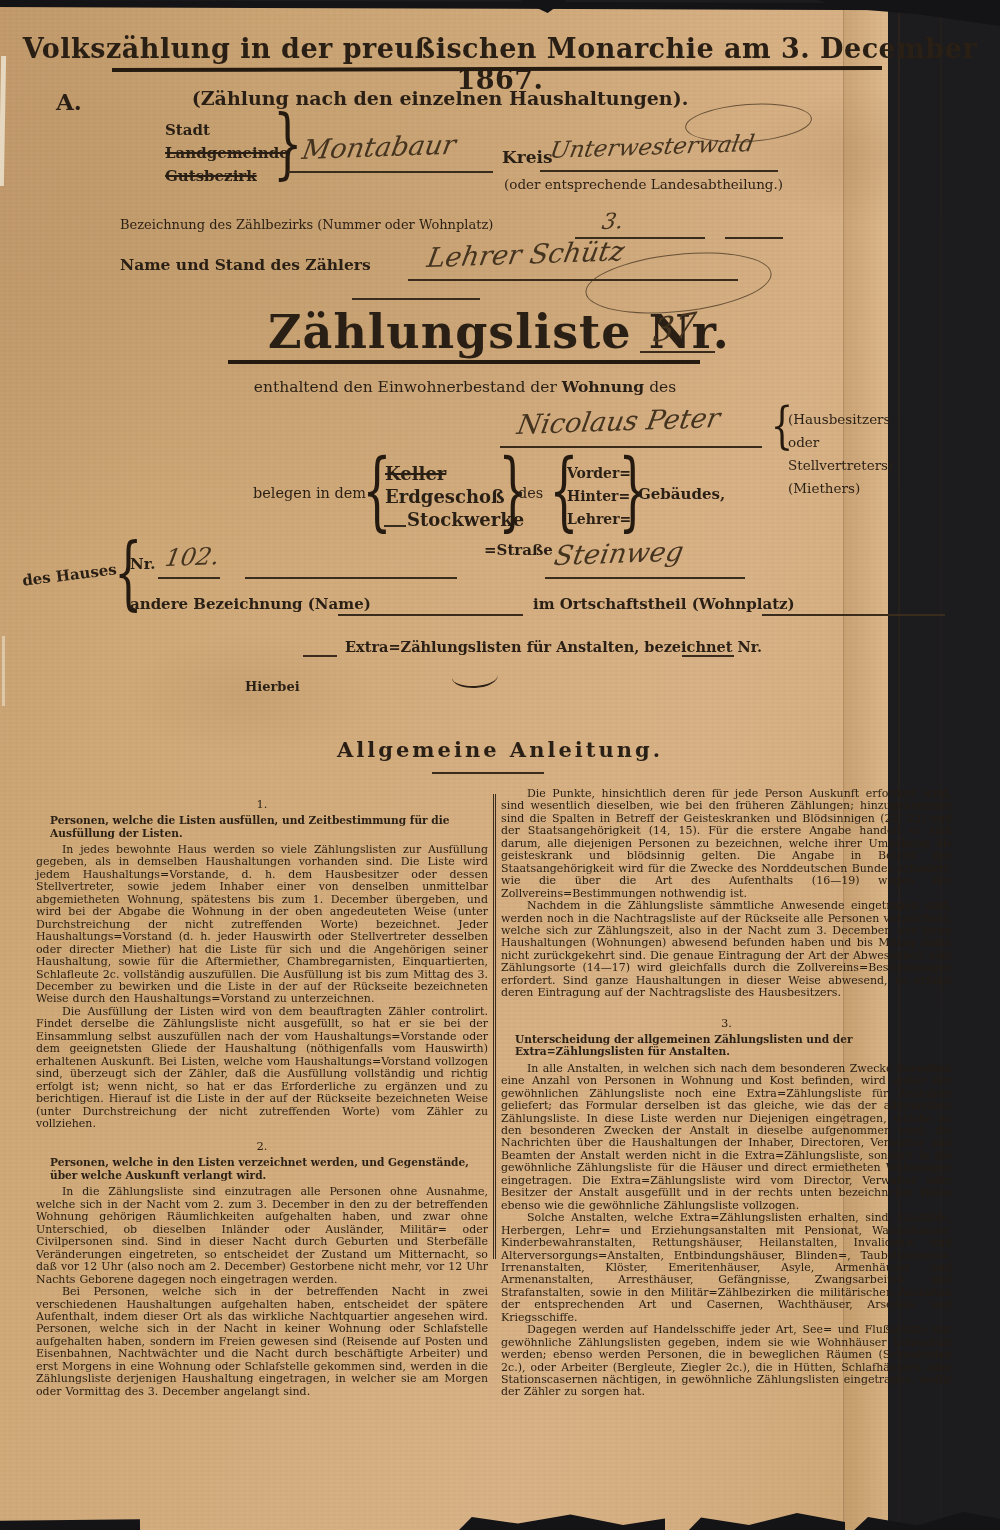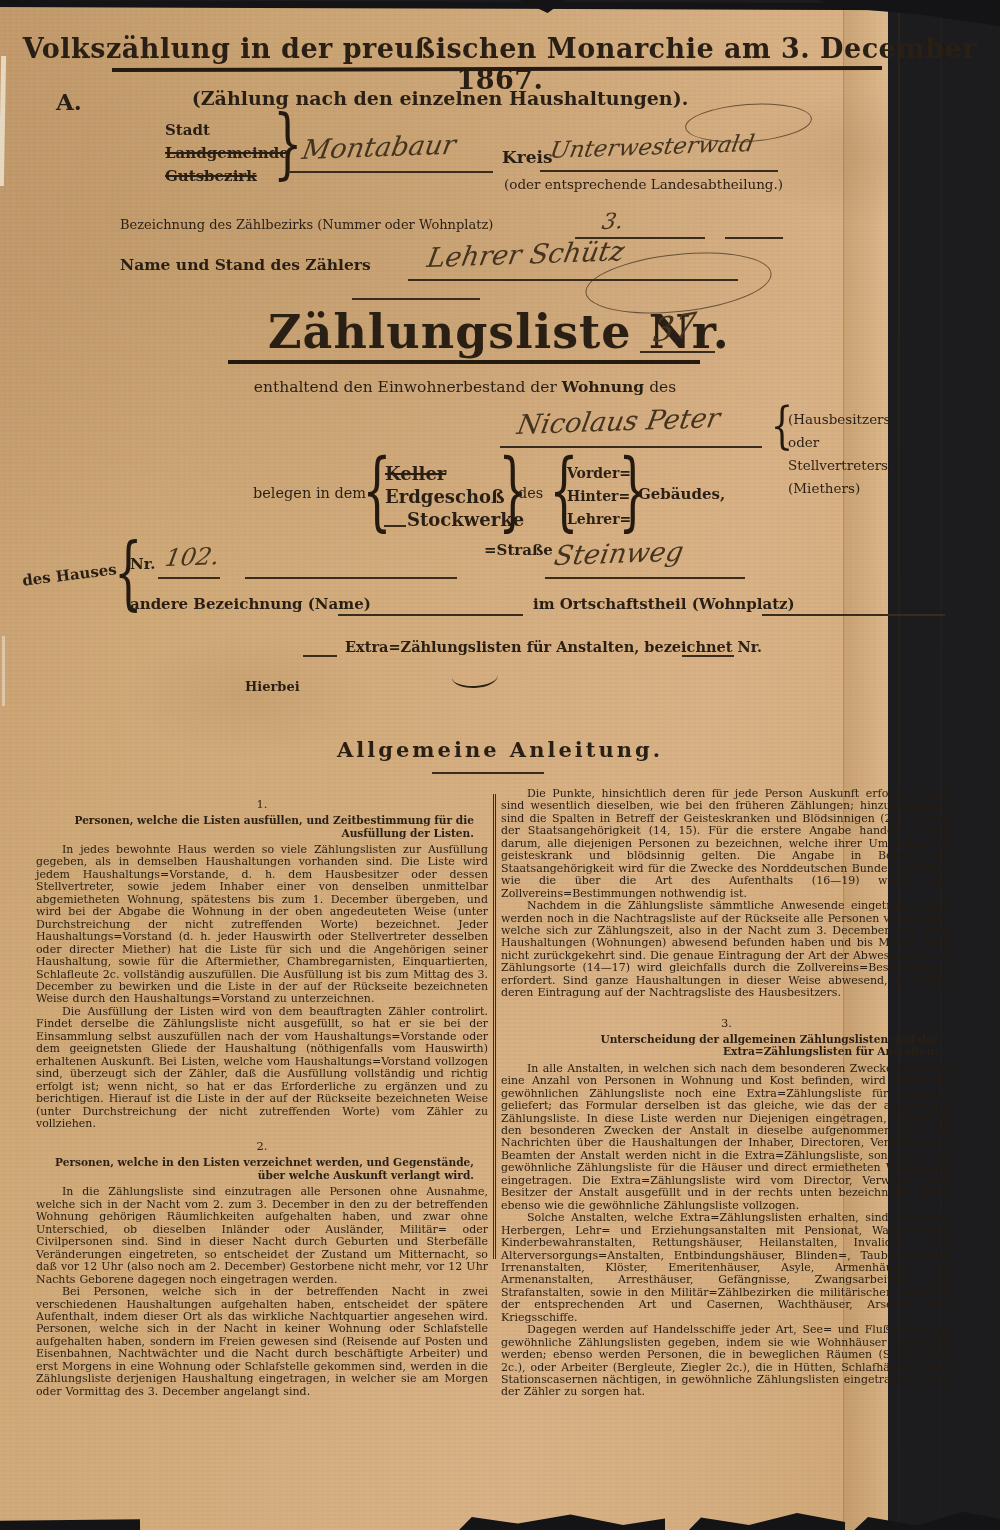--- a/index.html
+++ b/index.html
@@ -25,21 +25,21 @@
   .brace{font-family:"DejaVu Serif",serif;color:#241a10;line-height:1;}
   .flourish{position:absolute;border:1.4px solid rgba(68,51,31,.75);border-radius:50%;}
   .banner{position:absolute;left:0;top:27px;width:1000px;text-align:center;font-weight:bold;font-size:27px;letter-spacing:.5px;}
   .big-title{position:absolute;left:268px;top:299px;font-weight:bold;font-size:46px;letter-spacing:1px;}
   .instr{position:absolute;left:36px;top:782px;width:916px;display:flex;}
   .col{width:452px;}
   .col-r{flex:1;}
   .divider{border-left:3px double #3a2d1e;margin:6px 5px 140px 5px;}
   .col p{margin:0;font-size:11px;line-height:12.45px;text-align:justify;text-indent:26px;word-spacing:.5px;color:#261c11;}
   .sec-num{text-align:center;font-size:11.5px;margin:9px 0 3px 0;}
-  .sec-head{text-align:right;font-weight:bold;font-size:10.6px;line-height:12.5px;margin:0 14px 5px 14px;}
+  .sec-head{text-align:left;font-weight:bold;font-size:10.6px;line-height:12.5px;margin:0 14px 5px 14px;}
   .instr-title{position:absolute;left:300px;top:731px;width:400px;text-align:center;font-weight:bold;font-size:21px;letter-spacing:3px;}
   .squiggle{position:absolute;left:452px;top:668px;width:46px;height:12px;border-bottom:2.4px solid #2a1f14;border-radius:0 0 60% 60%/0 0 100% 100%;transform:rotate(-3deg);}
   .small{font-size:13.5px;}
 </style>
 </head>
 <body>
 
 <div class="sheet">
   <div class="grain"></div>
   <div class="fold-v" style="left:898px;"></div>

